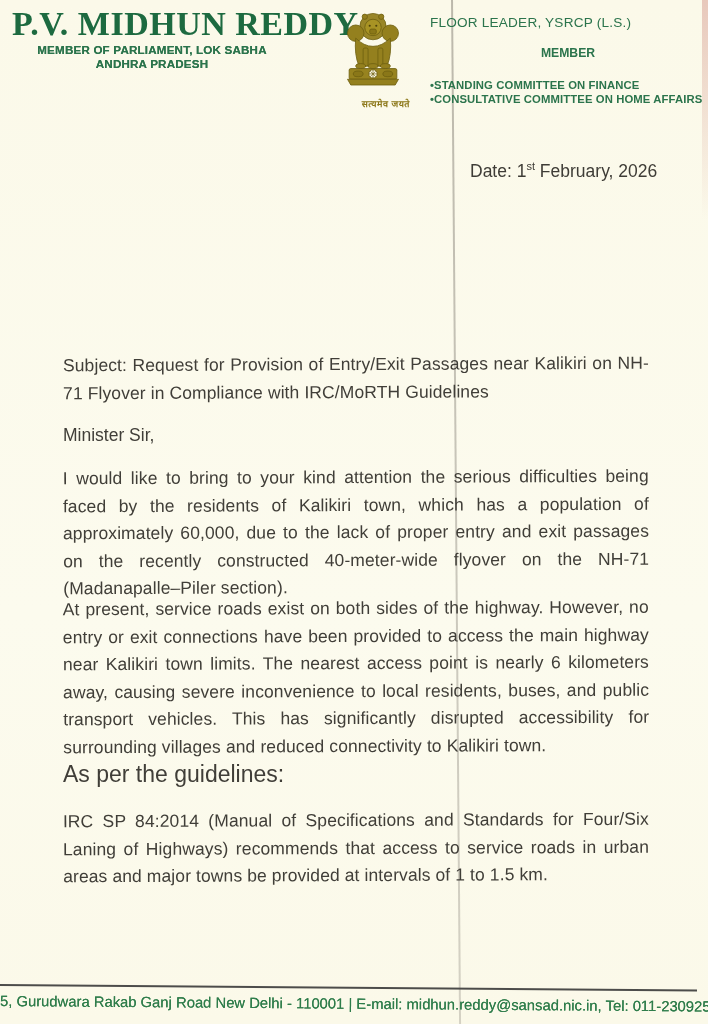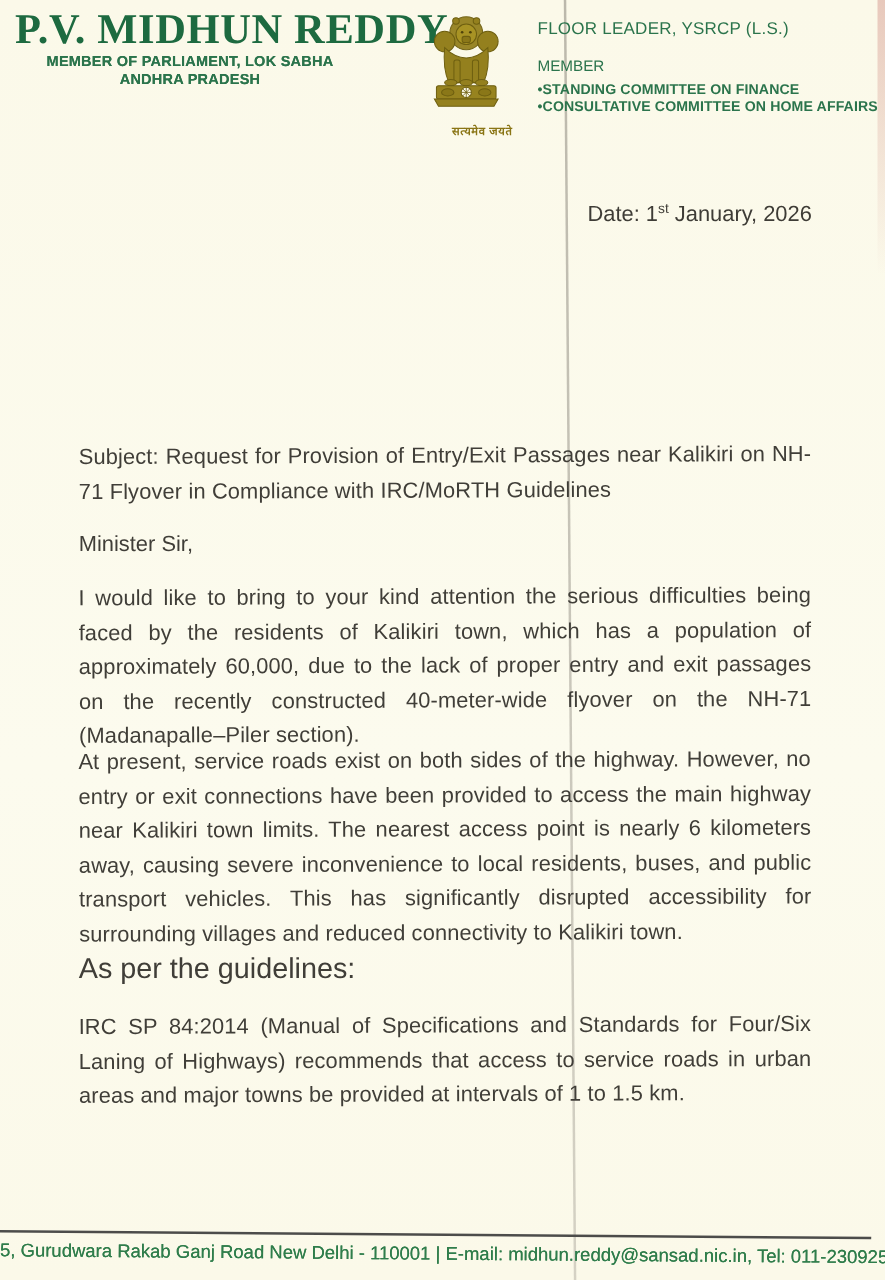--- a/index.html
+++ b/index.html
@@ -42,21 +42,21 @@
     font-size:9px; color:#8a7515; margin-top:-1px; letter-spacing:0.5px;
     font-weight:bold; white-space:nowrap;
   }
 
   
   .designation { position:absolute; left:430px; top:15px; width:276px; color:#2b744c; }
   .designation-title {
     font-size:13.6px; font-weight:normal; letter-spacing:0.2px; margin-bottom:16px;
     white-space:nowrap;
   }
-  .member-label { font-size:12.2px; font-weight:normal; margin-bottom:6px; }
+  .member-label { font-size:12.2px; font-weight:bold; margin-bottom:19px;text-align:center; }
   .committee { font-size:11.3px; line-height:13.5px; font-weight:bold; white-space:nowrap; letter-spacing:0.1px; }
 
   
   .date-line { position:absolute; left:470px; top:161px; font-size:17.5px; color:#3e3c36; }
   .date-line sup { font-size:11px; line-height:0; }
 
   .recipient { position:absolute; left:66px; top:206px; font-size:17.5px; line-height:27.5px; color:#3e3c36; }
 
   .subject, .para {
     position:absolute; left:63px; width:586px;
@@ -130,21 +130,21 @@
     <div class="emblem-motto">सत्यमेव जयते</div>
   </div>
 
   <div class="designation">
     <div class="designation-title">FLOOR LEADER, YSRCP (L.S.)</div>
     <div class="member-label">MEMBER</div>
     <div class="committee">•STANDING COMMITTEE ON FINANCE</div>
     <div class="committee">•CONSULTATIVE COMMITTEE ON HOME AFFAIRS</div>
   </div>
 
-  <div class="date-line"><span>Date: 1</span><sup>st</sup><span> January, 2026</span></div>
+  <div class="date-line"><span>Date: 1</span><sup>st</sup><span> February, 2026</span></div>
 
 
   <div class="subject">Subject: Request for Provision of Entry/Exit Passages near Kalikiri on NH-71 Flyover in Compliance with IRC/MoRTH Guidelines</div>
 
   <div class="salutation">Minister Sir,</div>
 
   <div class="para para-1">I would like to bring to your kind attention the serious difficulties being faced by the residents of Kalikiri town, which has a population of approximately 60,000, due to the lack of proper entry and exit passages on the recently constructed 40-meter-wide flyover on the NH-71 (Madanapalle–Piler section).</div>
   <div class="para para-2">At present, service roads exist on both sides of the highway. However, no entry or exit connections have been provided to access the main highway near Kalikiri town limits. The nearest access point is nearly 6 kilometers away, causing severe inconvenience to local residents, buses, and public transport vehicles. This has significantly disrupted accessibility for surrounding villages and reduced connectivity to Kalikiri town.</div>
 
   <div class="guidelines-intro">As per the guidelines:</div>

